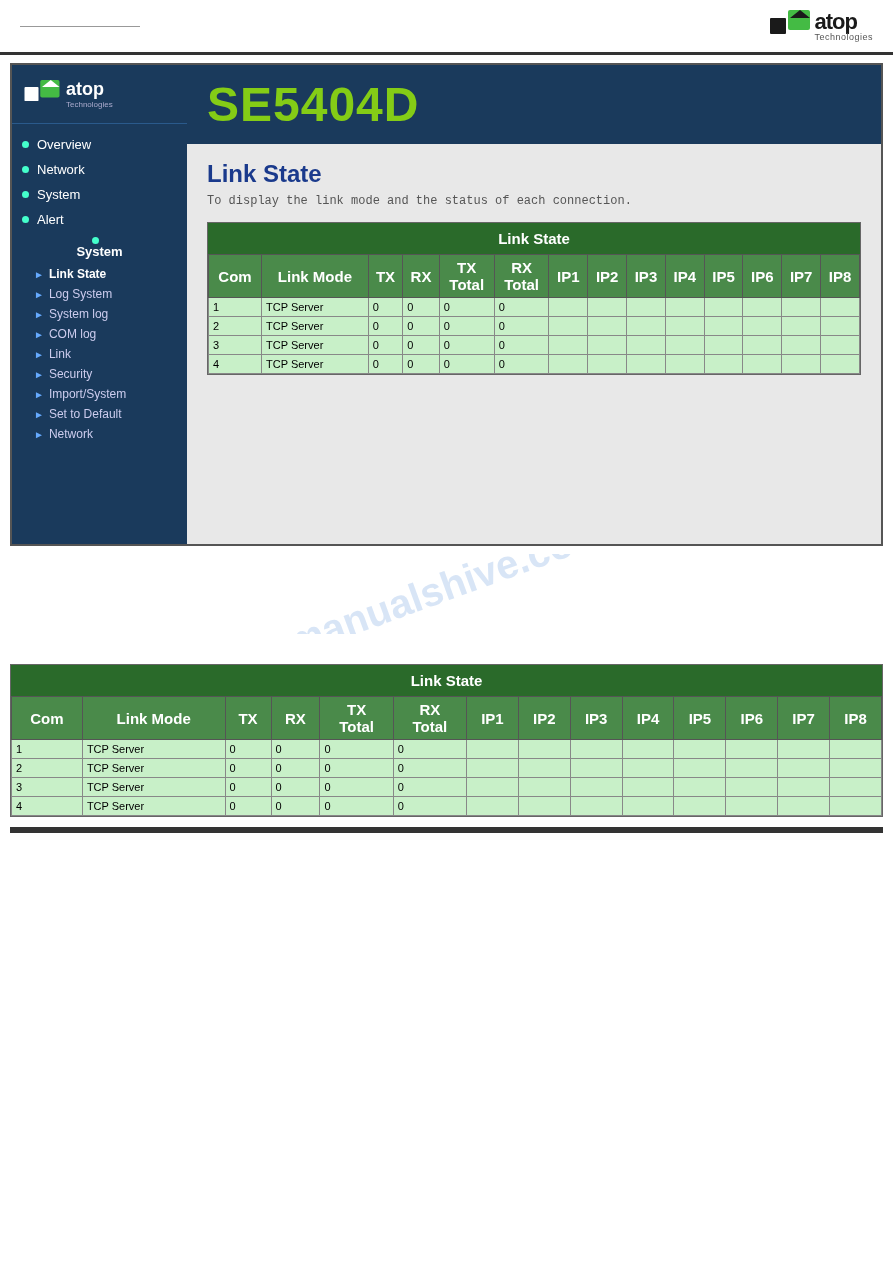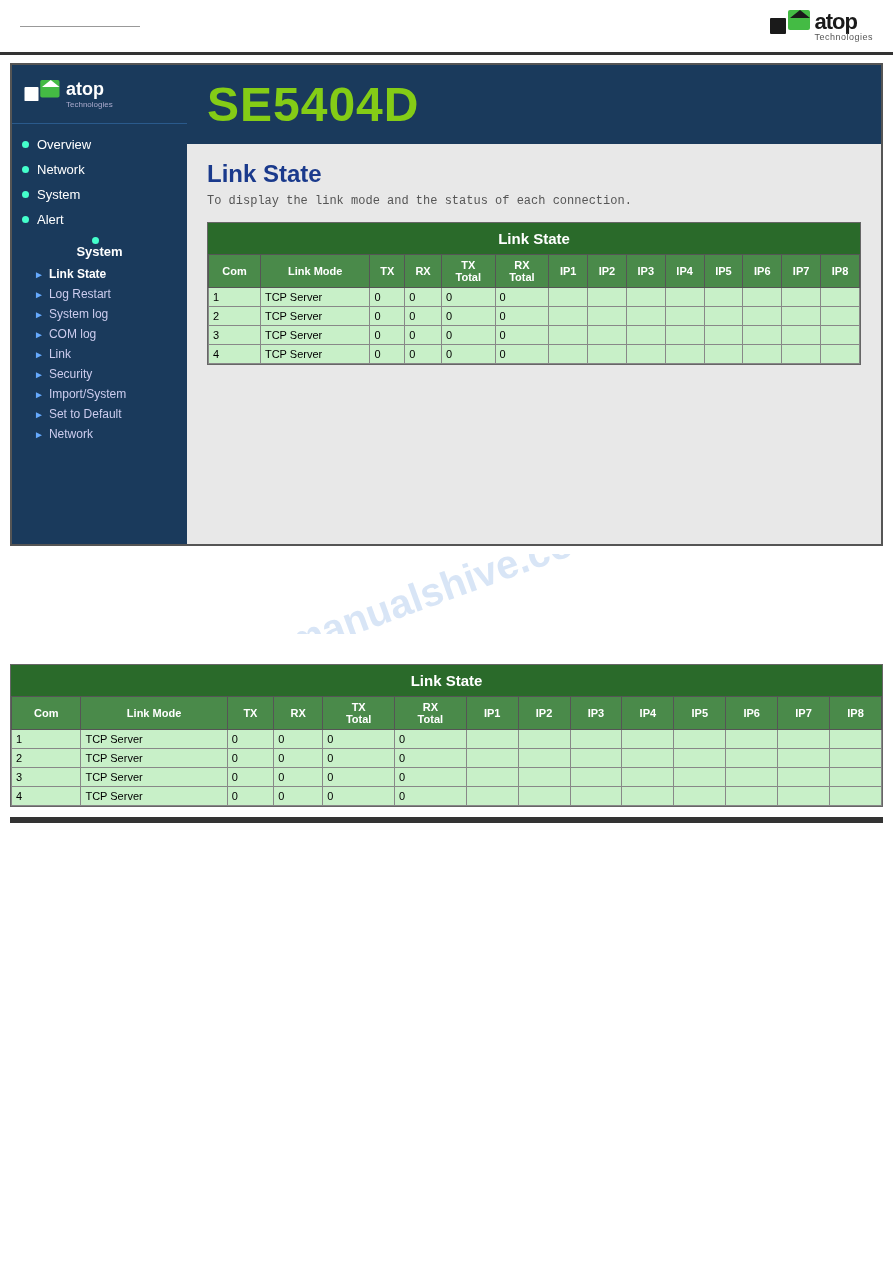--- a/index.html
+++ b/index.html
@@ -177,21 +177,21 @@
       font-size: 12px;
     }
 
     .link-table th {
       background: #4a8a4a;
       color: #fff;
       border: 1px solid #555;
       padding: 4px 3px;
       text-align: center;
       font-weight: bold;
-      font-size: 11px;
+      font-size: 15px;
     }
 
     .link-table td {
       border: 1px solid #888;
       padding: 3px 4px;
       background: #c8f0c8;
       vertical-align: top;
       font-size: 11px;
     }
 
@@ -285,21 +285,21 @@
         <span class="bullet"></span>
         <span>System</span>
       </div>
 
       <div class="sub-nav-item active-sub">
         <span class="arrow">►</span>
         <span>Link State</span>
       </div>
       <div class="sub-nav-item">
         <span class="arrow">►</span>
-        <span>Log Restart</span>
+        <span>Log System</span>
       </div>
       <div class="sub-nav-item">
         <span class="arrow">►</span>
         <span>System log</span>
       </div>
       <div class="sub-nav-item">
         <span class="arrow">►</span>
         <span>COM log</span>
       </div>
       <div class="sub-nav-item">

